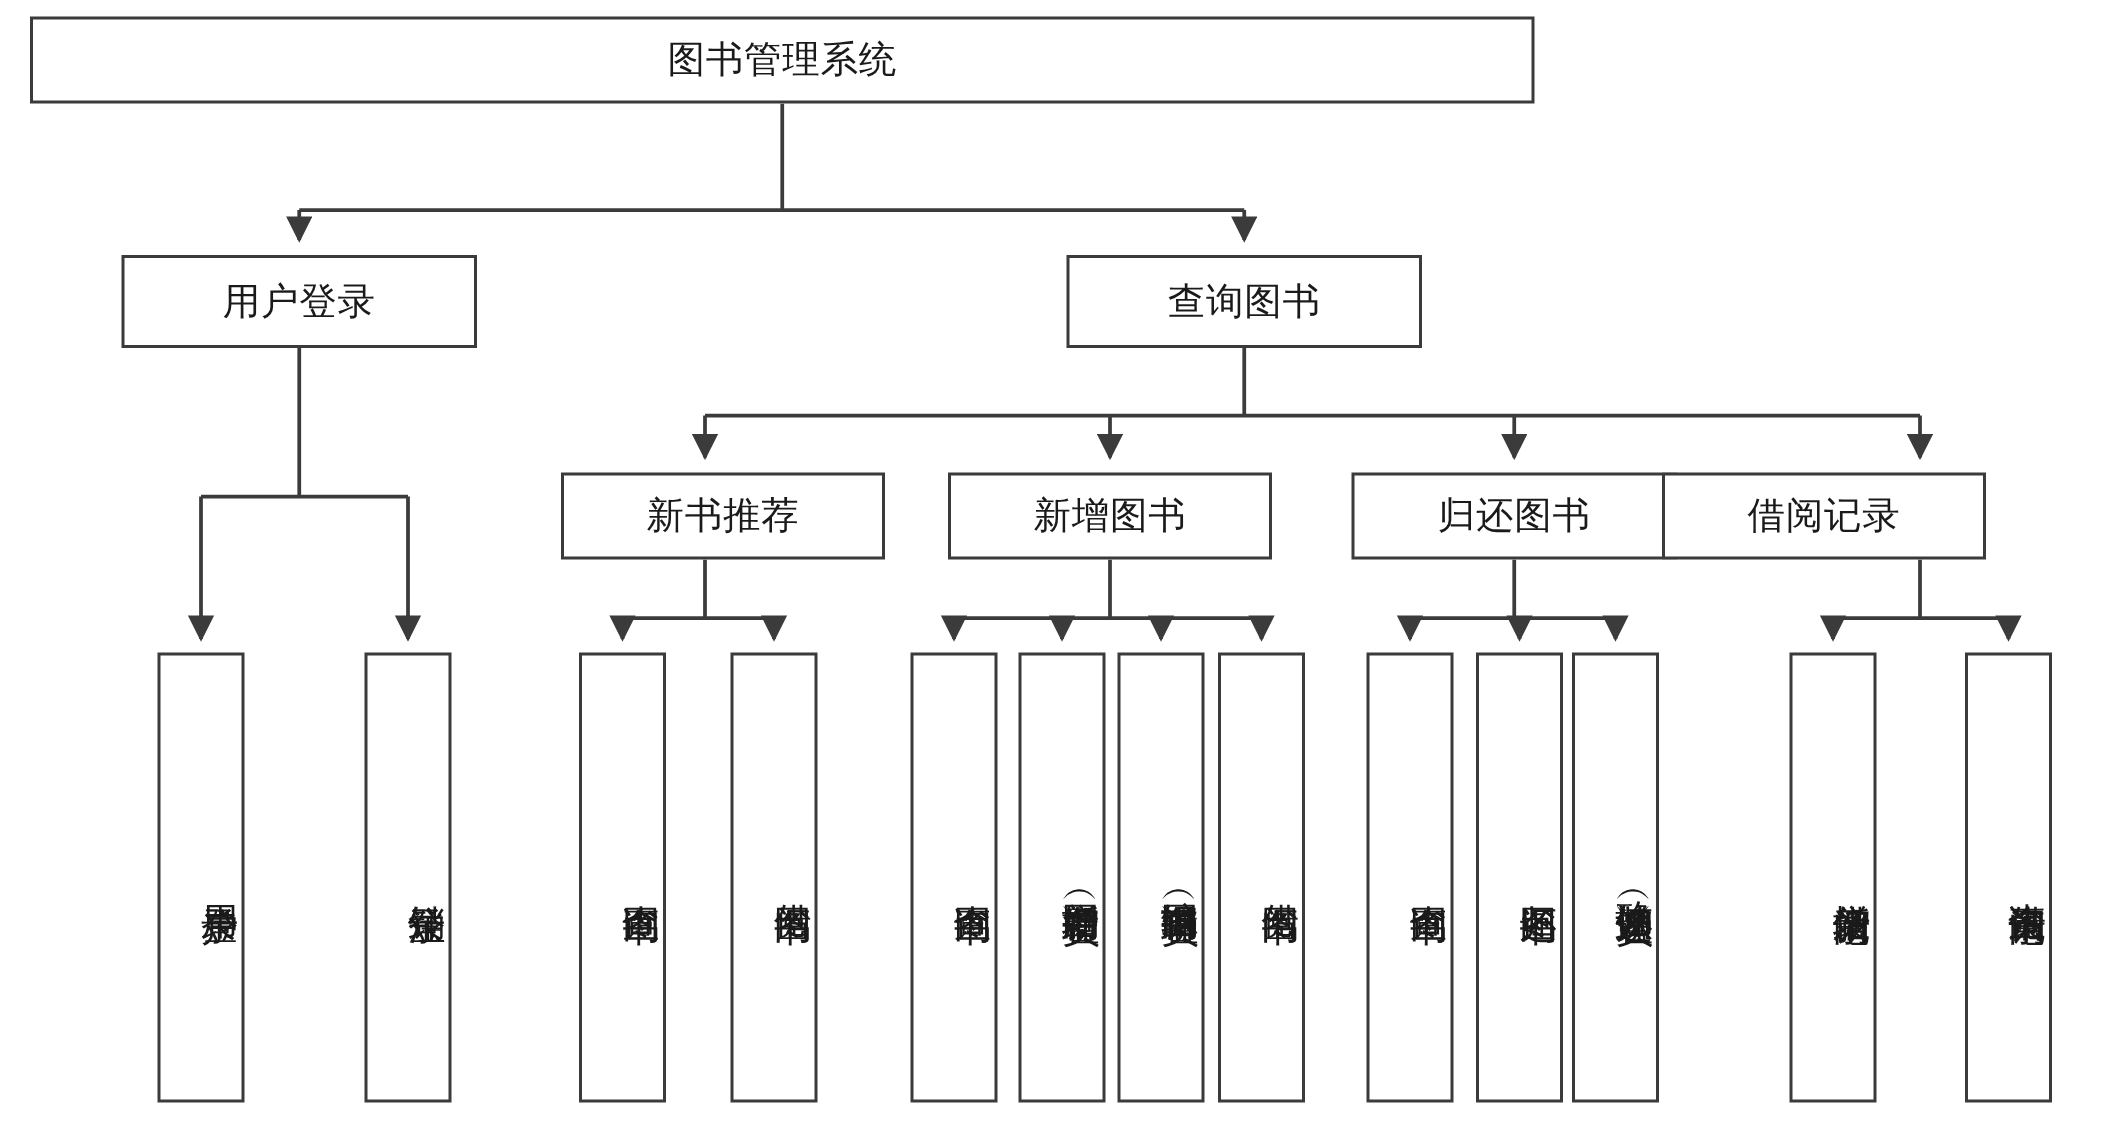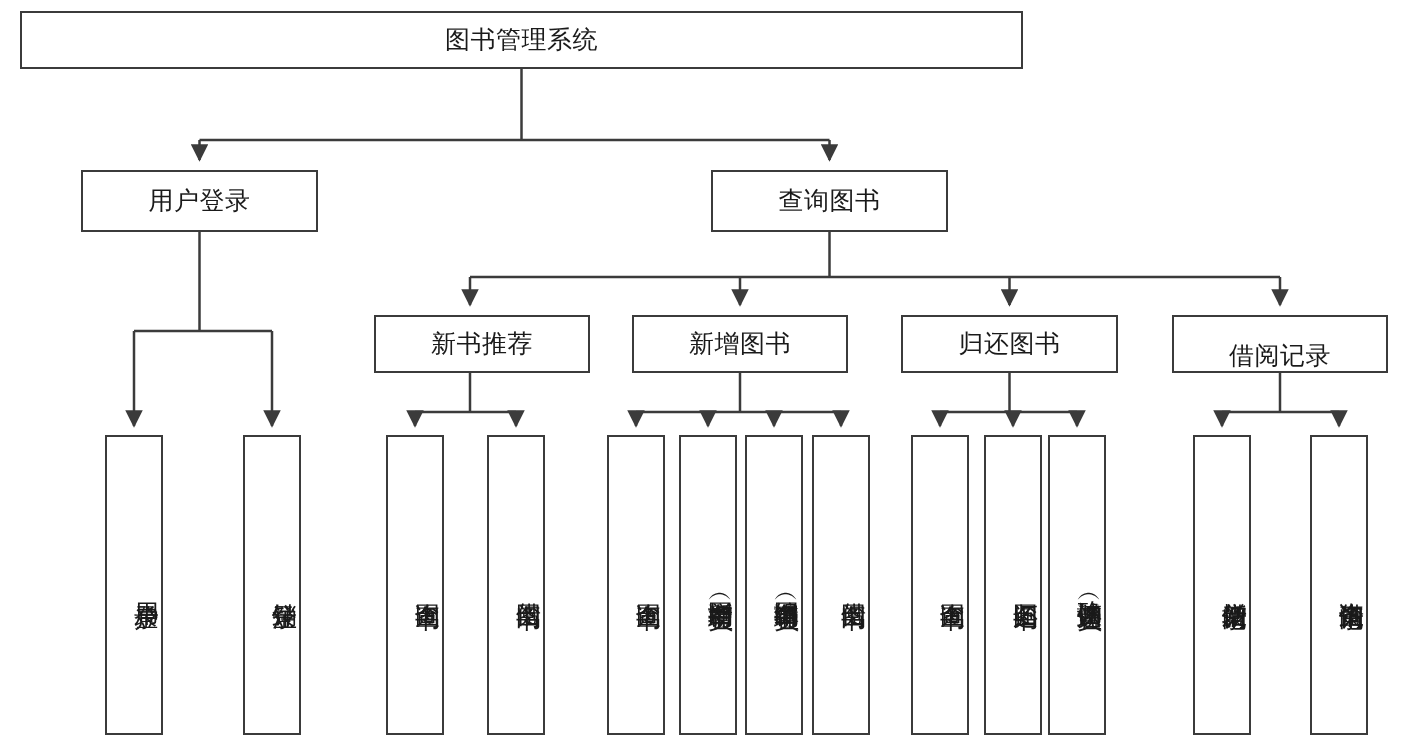--- a/index.html
+++ b/index.html
@@ -125,21 +125,21 @@
       </div>
       <div class="node h" style="left: 374px; top: 315px; width: 216px; height: 58px;">
         <span>新书推荐</span>
       </div>
       <div class="node h" style="left: 632px; top: 315px; width: 216px; height: 58px;">
         <span>新增图书</span>
       </div>
       <div class="node h" style="left: 901px; top: 315px; width: 217px; height: 58px;">
         <span>归还图书</span>
       </div>
-      <div class="node h" style="left: 1172px; top: 315px; width: 216px; height: 58px; align-items: flex-end;">
+      <div class="node h" style="left: 1108px; top: 315px; width: 216px; height: 58px;">
         <span>借阅记录</span>
       </div>
       <div class="node v" style="left: 105px; top: 435px; width: 58px; height: 300px;">
         <span class="vtext">用户登录</span>
       </div>
       <div class="node v" style="left: 243px; top: 435px; width: 58px; height: 300px;">
         <span class="vtext">注销登录</span>
       </div>
       <div class="node v" style="left: 386px; top: 435px; width: 58px; height: 300px;">
         <span class="vtext">查询图书</span>

